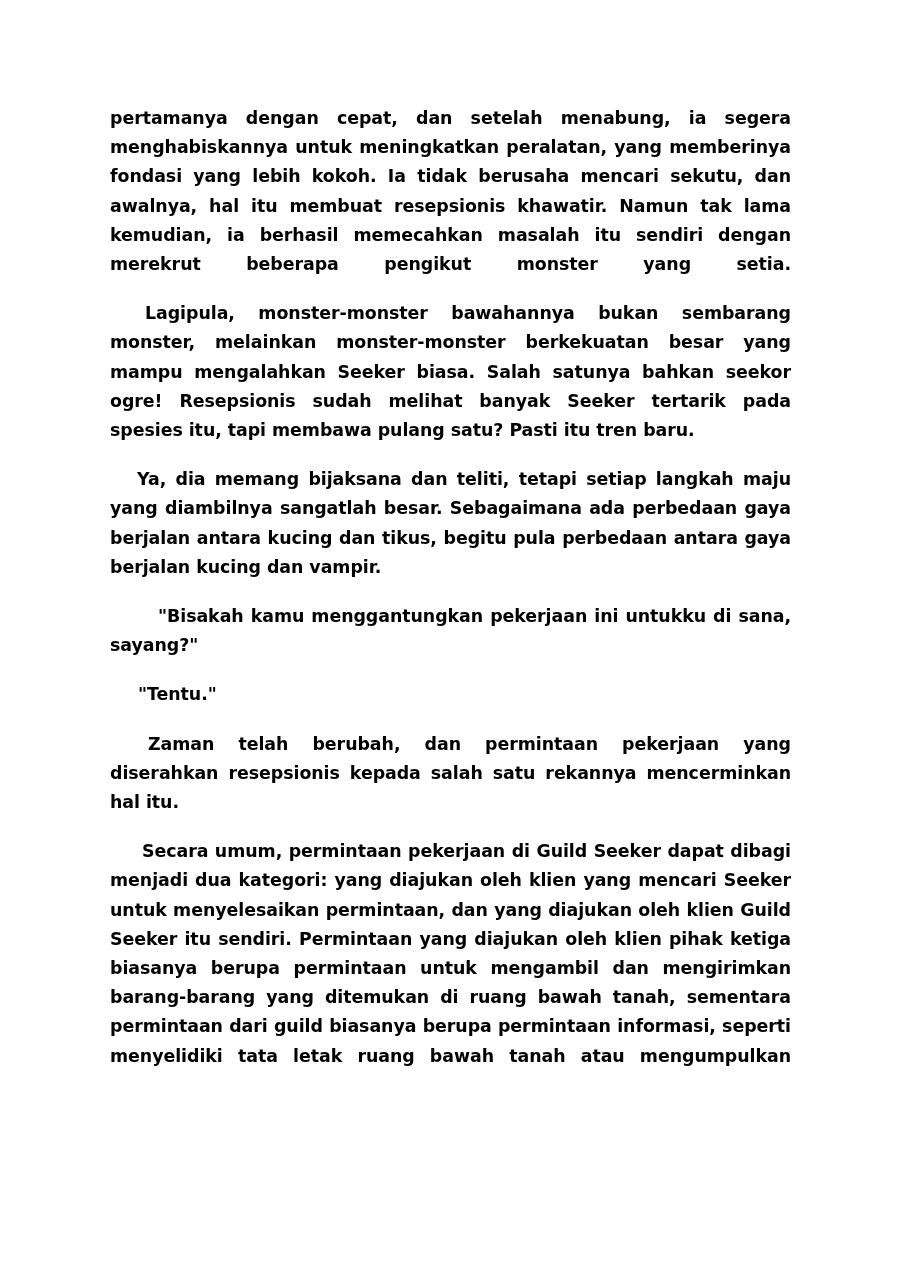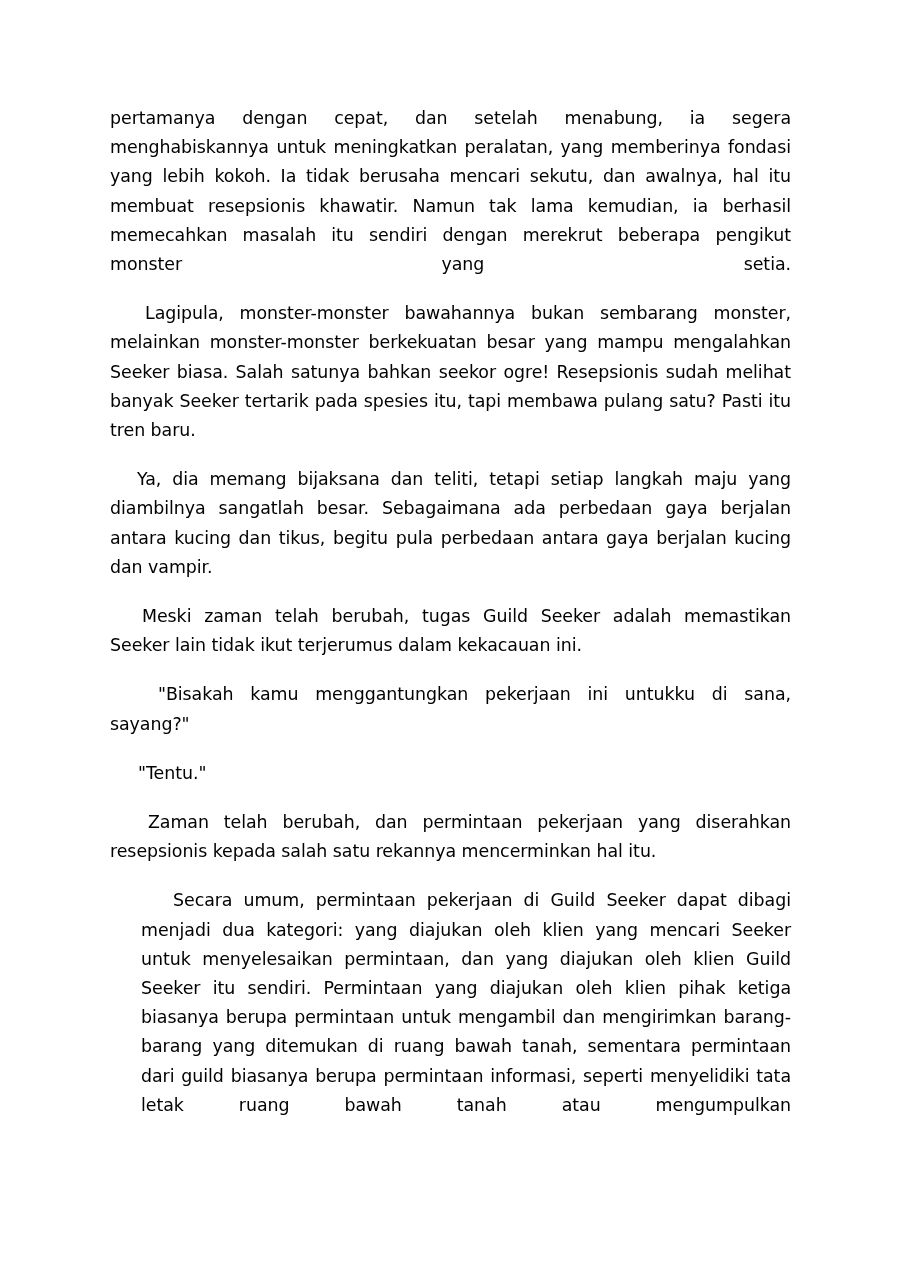--- a/index.html
+++ b/index.html
@@ -14,20 +14,21 @@
     overflow: hidden;
     font-family: "DejaVu Sans", "Liberation Sans", sans-serif;
   }
   .page {
     position: absolute;
     left: 0;
     top: 0;
     width: 900px;
     height: 1271px;
     background: #ffffff;
+    font-weight: bold;
   }
   .text-column {
     position: absolute;
     left: 110px;
     top: 104px;
     width: 681px;
   }
   .para {
     margin: 0 0 20px 0;
     padding: 0;
@@ -36,21 +37,20 @@
     line-height: 29.2px;
     text-align: justify;
     text-justify: inter-word;
     letter-spacing: -0.05px;
     word-spacing: 0px;
     -webkit-hyphens: none;
     hyphens: none;
   }
   .para:last-child {
     margin-bottom: 0;
-    margin-left: 31px;
   }
   
   .indent-0  { text-indent: 0px; }
   .indent-27 { text-indent: 27px; }
   .indent-35 { text-indent: 35px; }
   .indent-32 { text-indent: 32px; }
   .indent-48 { text-indent: 48px; }
   .indent-28 { text-indent: 28px; }
   .indent-38 { text-indent: 38px; }
 
@@ -64,21 +64,20 @@
 
 <div class="page">
   <div class="text-column">
 
     <p class="para indent-0 full-justify">pertamanya dengan cepat, dan setelah menabung, ia segera menghabiskannya untuk meningkatkan peralatan, yang memberinya fondasi yang lebih kokoh. Ia tidak berusaha mencari sekutu, dan awalnya, hal itu membuat resepsionis khawatir. Namun tak lama kemudian, ia berhasil memecahkan masalah itu sendiri dengan merekrut beberapa pengikut monster yang setia.</p>
 
     <p class="para indent-35">Lagipula, monster-monster bawahannya bukan sembarang monster, melainkan monster-monster berkekuatan besar yang mampu mengalahkan Seeker biasa. Salah satunya bahkan seekor ogre! Resepsionis sudah melihat banyak Seeker tertarik pada spesies itu, tapi membawa pulang satu? Pasti itu tren baru.</p>
 
     <p class="para indent-27">Ya, dia memang bijaksana dan teliti, tetapi setiap langkah maju yang diambilnya sangatlah besar. Sebagaimana ada perbedaan gaya berjalan antara kucing dan tikus, begitu pula perbedaan antara gaya berjalan kucing dan vampir.</p>
 
-    <p class="para indent-32">Meski zaman telah berubah, tugas Guild Seeker adalah memastikan Seeker lain tidak ikut terjerumus dalam kekacauan ini.</p>
 
     <p class="para indent-48">"Bisakah kamu menggantungkan pekerjaan ini untukku di sana, sayang?"</p>
 
     <p class="para indent-28">"Tentu."</p>
 
     <p class="para indent-38">Zaman telah berubah, dan permintaan pekerjaan yang diserahkan resepsionis kepada salah satu rekannya mencerminkan hal itu.</p>
 
     <p class="para indent-32 full-justify">Secara umum, permintaan pekerjaan di Guild Seeker dapat dibagi menjadi dua kategori: yang diajukan oleh klien yang mencari Seeker untuk menyelesaikan permintaan, dan yang diajukan oleh klien Guild Seeker itu sendiri. Permintaan yang diajukan oleh klien pihak ketiga biasanya berupa permintaan untuk mengambil dan mengirimkan barang-barang yang ditemukan di ruang bawah tanah, sementara permintaan dari guild biasanya berupa permintaan informasi, seperti menyelidiki tata letak ruang bawah tanah atau mengumpulkan</p>
 
   </div>

